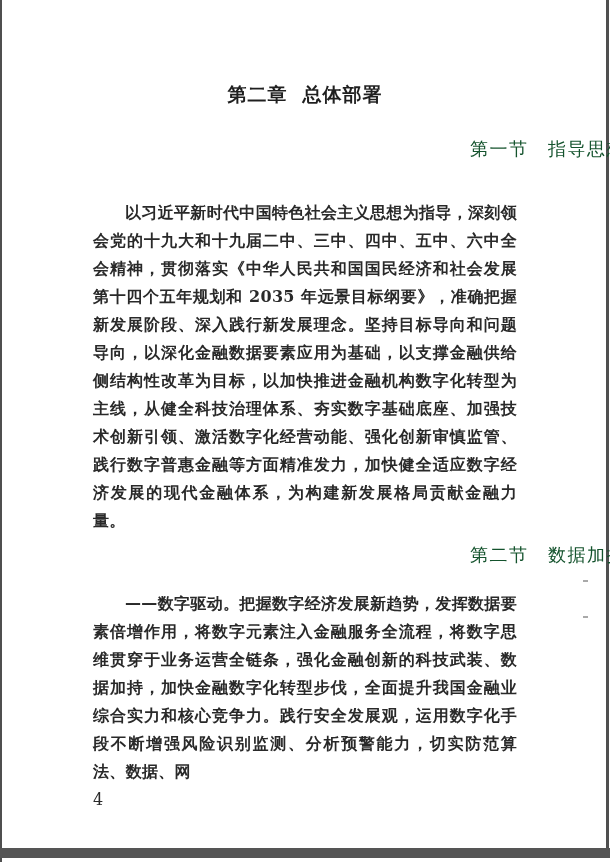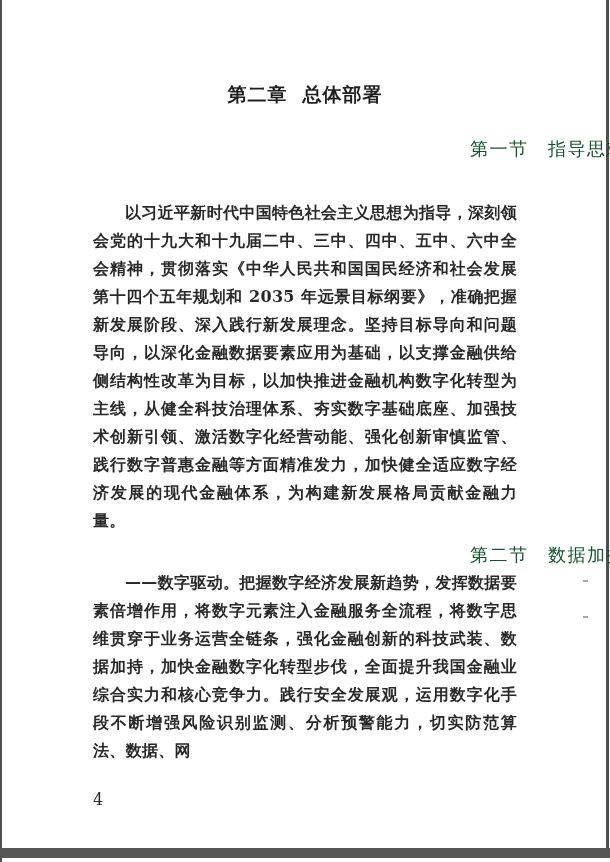--- a/index.html
+++ b/index.html
@@ -76,21 +76,21 @@
     width: 424px;
     font-size: 16px;
     line-height: 28px;
     letter-spacing: 0.32px;
     text-align: justify;
     text-indent: 2em;
     color: #292929;
     font-weight: bold;
   }
   .para.p1 { top: 199px; }
-  .para.p2 { top: 569px; }
+  .para.p2 { top: 590px; }
 
   .page-number {
     position: absolute;
     left: 93px; top: 790px;
     font-size: 16px;
     color: #2a2a2a;
   }
 </style>
 </head>
 <body>

